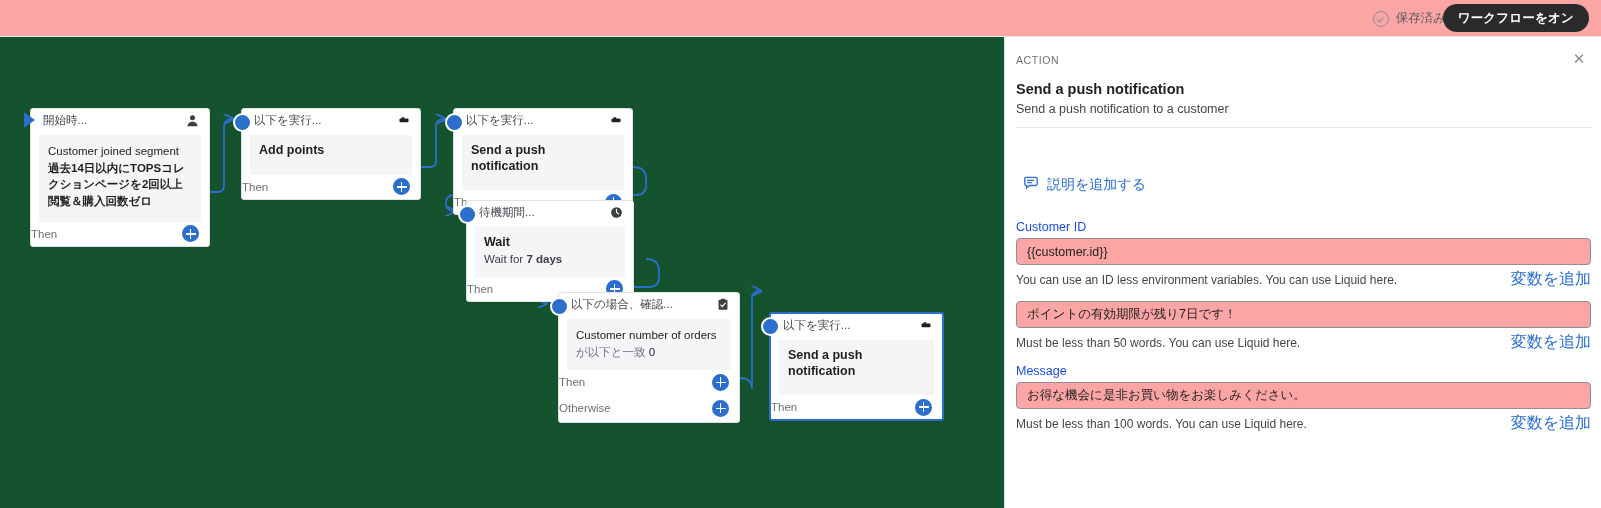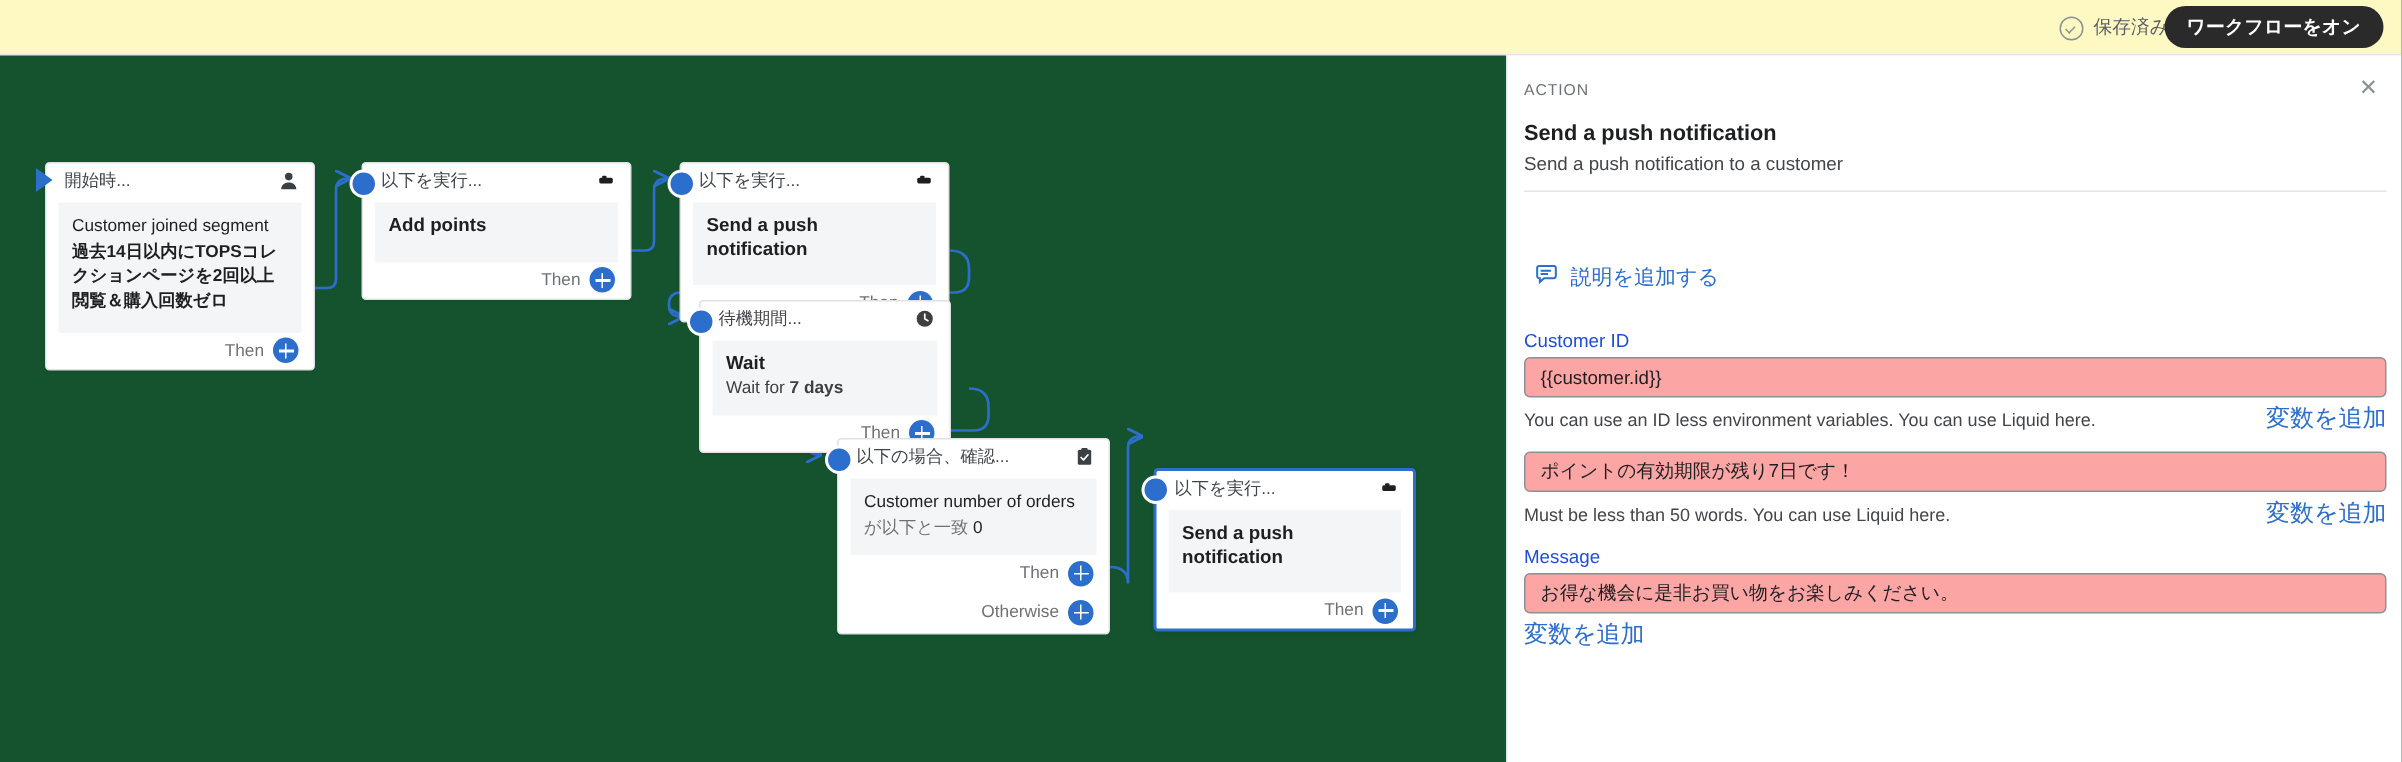--- a/index.html
+++ b/index.html
@@ -19,21 +19,21 @@
     width: 1601px;
     height: 508px;
   }
 
   
   .topbar {
     position: absolute;
     left: 0; top: 0;
     width: 1601px;
     height: 37px;
-    background: #fef9c3;
+    background: #fca5a5;
     border-bottom: 1px solid #e3e4e6;
     box-sizing: border-box;
   }
   .saved-status {
     position: absolute;
     right: 155px;
     top: 10px;
     display: flex;
     align-items: center;
     gap: 7px;
@@ -150,24 +150,24 @@
     font-size: 11.5px;
     color: #1d1f21;
     line-height: 1.45;
   }
   .node-body-text .jp { font-weight: bold; }
   .node-body-text .muted { color: #6d7175; }
 
   .branch-row {
     display: flex;
     align-items: center;
-    justify-content: flex-end;
+    justify-content: space-between;
     height: 24px;
     padding-right: 8px;
-    gap: 4px;
+    gap: 18px;
   }
   .branch-label {
     font-size: 11.5px;
     color: #6d7175;
   }
   .plus-btn {
     position: relative;
     width: 17px; height: 17px;
     border-radius: 50%;
     background: #2c6ecb;
@@ -451,21 +451,21 @@
       </div>
       <div class="node-body" style="padding-bottom:10px;">
         <div class="node-body-text">
           <span>Customer number of orders </span><span class="muted">が以下と一致</span><span> 0</span>
         </div>
       </div>
       <div class="branch-row">
         <span class="branch-label">Then</span>
         <span class="plus-btn"></span>
       </div>
-      <div class="branch-row" style="height:28px;padding-left:48px;">
+      <div class="branch-row" style="height:28px;">
         <span class="branch-label">Otherwise</span>
         <span class="plus-btn"></span>
       </div>
     </div>
 
     <div class="node selected" style="left:769px; top:275px; width:175px;">
       <div class="in-dot" style="left:-10px; top:3px;"></div>
       <div class="node-head">
         <span class="node-head-title">以下を実行...</span>
         <span class="node-head-icon">
@@ -519,20 +519,21 @@
         <div class="field-foot">
           <span class="field-help">Must be less than 50 words. You can use Liquid here.</span>
           <button class="field-link">変数を追加</button>
         </div>
       </div>
 
       <div class="field">
         <div class="field-label">Message</div>
         <input class="field-input" type="text" value="お得な機会に是非お買い物をお楽しみください。" style="">
         <div class="field-foot">
+          <span class="field-help">Must be less than 100 words. You can use Liquid here.</span>
           <button class="field-link">変数を追加</button>
         </div>
       </div>
 
     </div>
   </div>
 
 </div>
 
 </body></html>

